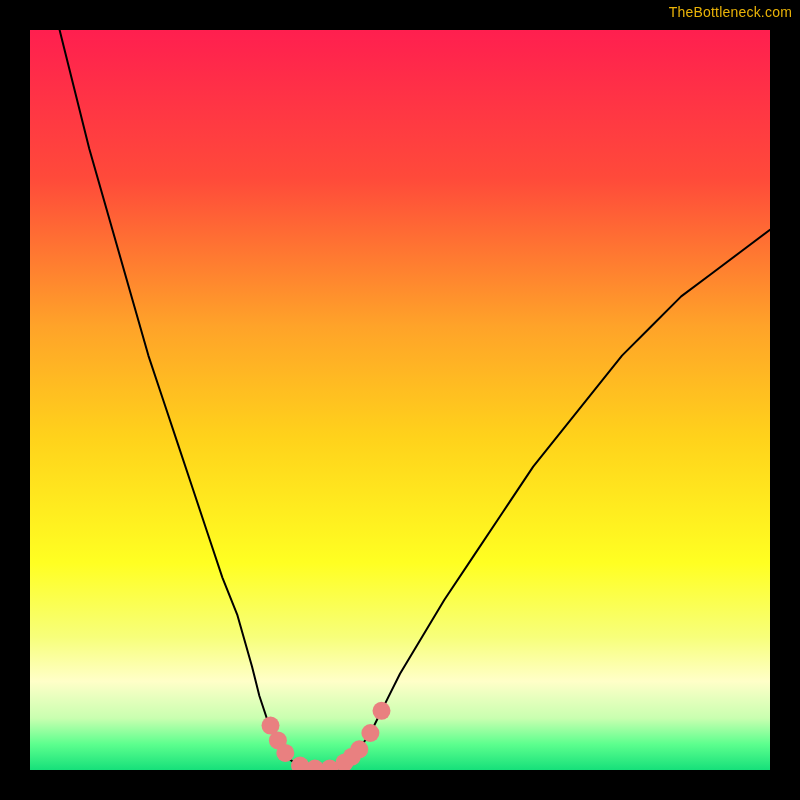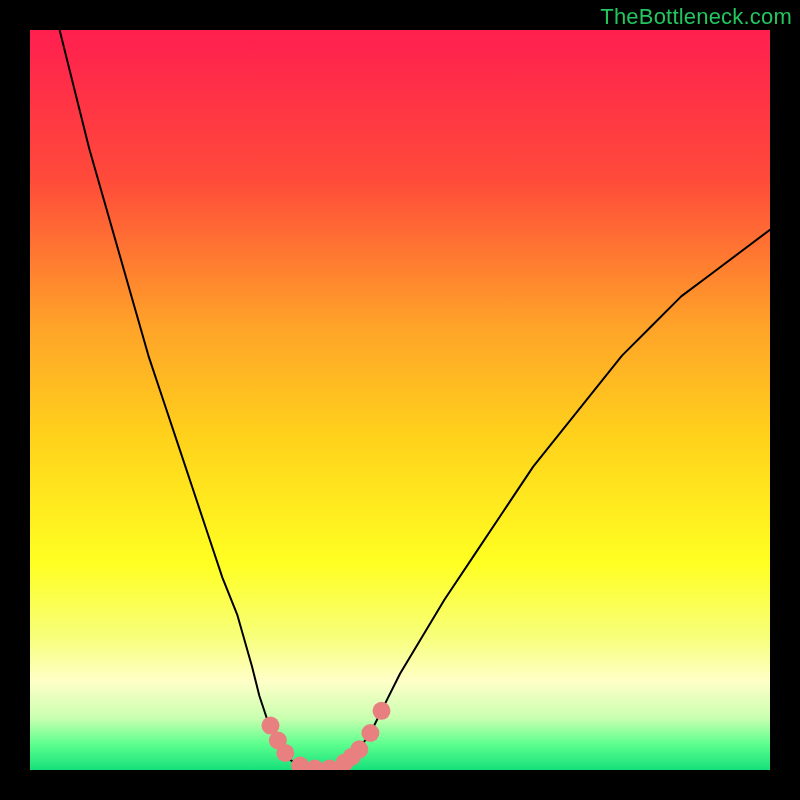--- a/index.html
+++ b/index.html
@@ -21,23 +21,23 @@
     position: absolute;
     left: 30px;
     top: 30px;
     width: 740px;
     height: 740px;
   }
   .watermark {
     position: absolute;
     top: 4px;
     right: 8px;
-    font-size: 22px;
+    font-size: 14px;
     font-weight: 400;
-    color: #22c55e;
+    color: #eab308;
     letter-spacing: 0.2px;
     user-select: none;
   }
   svg { display: block; }
 </style>
 </head>
 <body>
 
 <div class="frame">
   <div class="plot">

